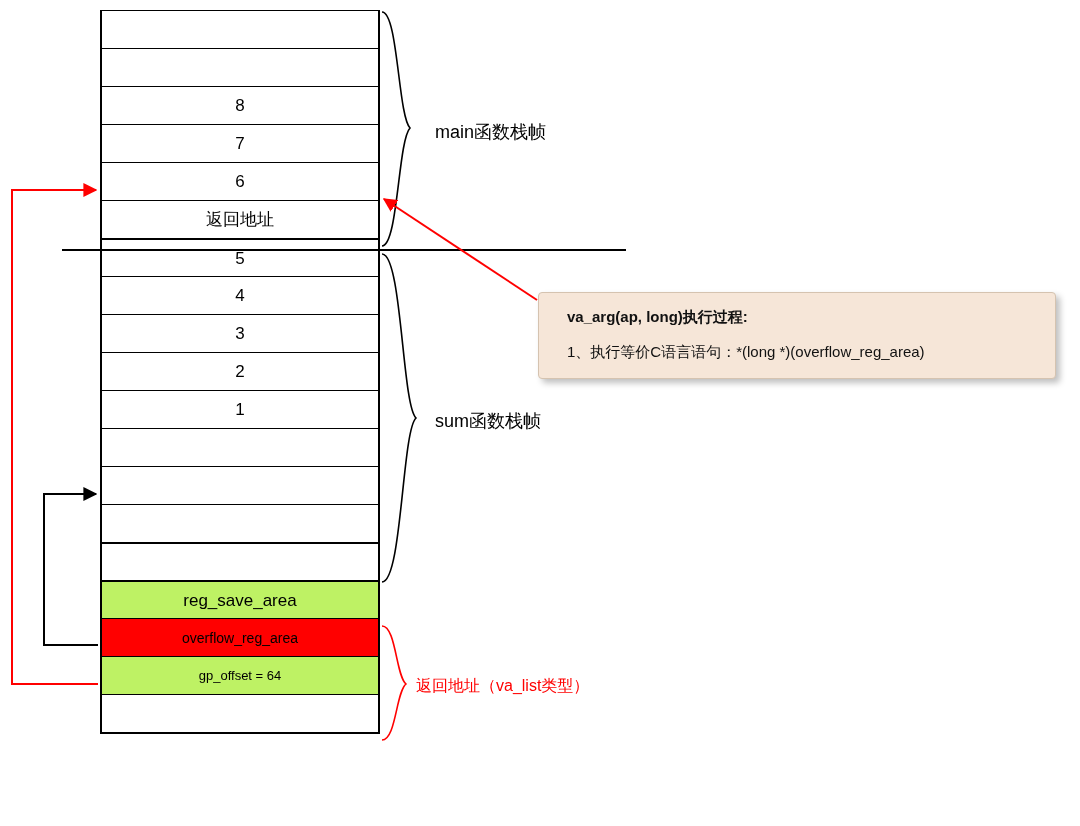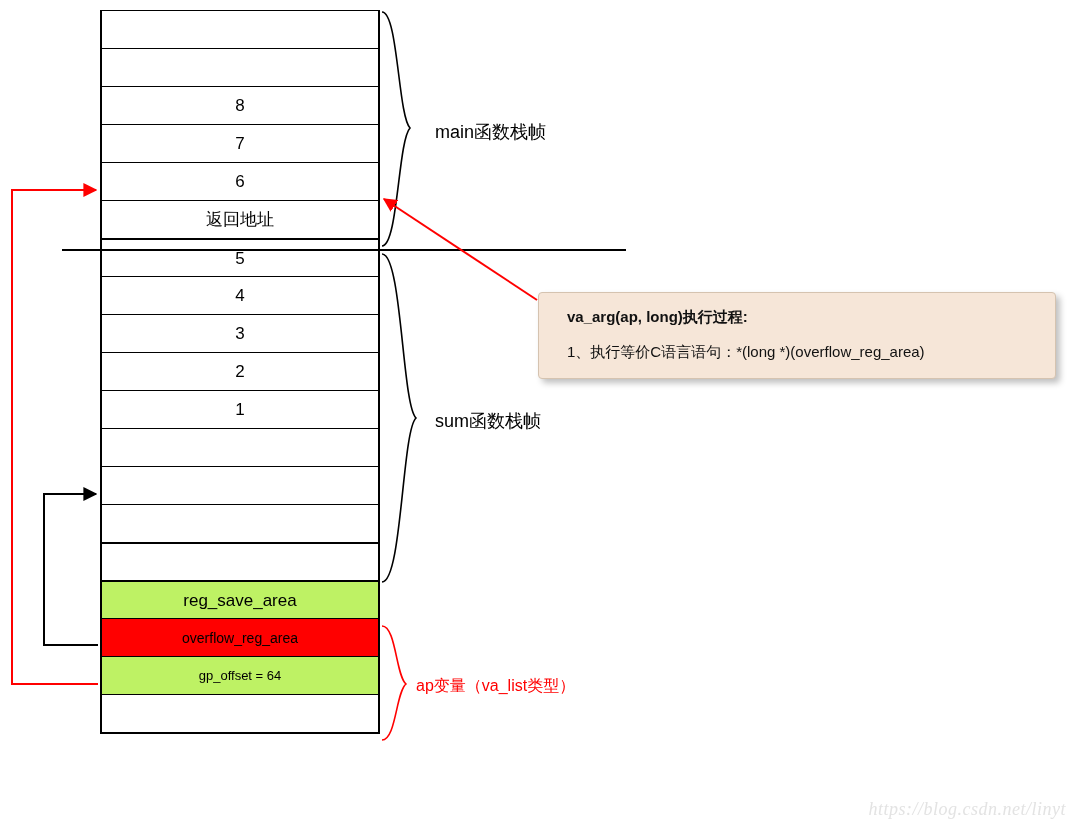--- a/index.html
+++ b/index.html
@@ -138,28 +138,27 @@
     <div class="cell thick-top reg-save">reg_save_area</div>
     <div class="cell overflow-area">overflow_reg_area</div>
     <div class="cell split">
       <div class="right">gp_offset = 64</div>
     </div>
     <div class="cell"></div>
   </div>
 
   <div class="label" style="left:435px; top:120px;">main函数栈帧</div>
   <div class="label" style="left:435px; top:409px;">sum函数栈帧</div>
-  <div class="label red" style="left:416px; top:676px;">ap变量（va_list类型）</div>
+  <div class="label red" style="left:416px; top:676px;">返回地址（va_list类型）</div>
 
   <div class="callout">
     <div class="title">va_arg(ap, long)执行过程:</div>
     <div>1、执行等价C语言语句：*(long *)(overflow_reg_area)</div>
   </div>
 
-  <div class="watermark">https://blog.csdn.net/linyt</div>
 
   <svg class="overlay" viewBox="0 0 1080 826">
     <defs>
       <marker id="arrow-black" viewBox="0 0 10 10" refX="9" refY="5" markerWidth="7" markerHeight="7" orient="auto-start-reverse">
         <path d="M 0 0 L 10 5 L 0 10 z" fill="#000"></path>
       </marker>
       <marker id="arrow-red" viewBox="0 0 10 10" refX="9" refY="5" markerWidth="7" markerHeight="7" orient="auto-start-reverse">
         <path d="M 0 0 L 10 5 L 0 10 z" fill="#ff0000"></path>
       </marker>
     </defs>

